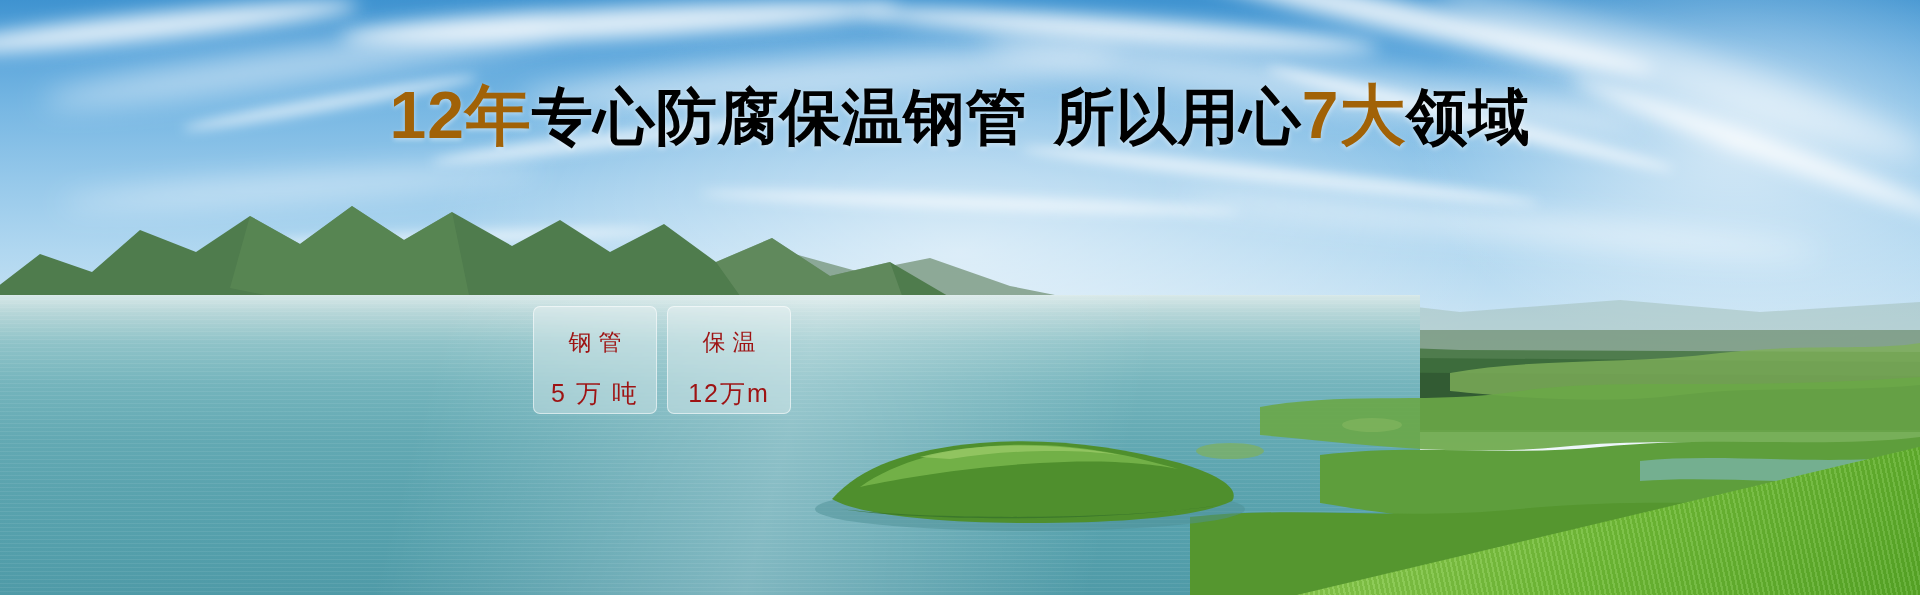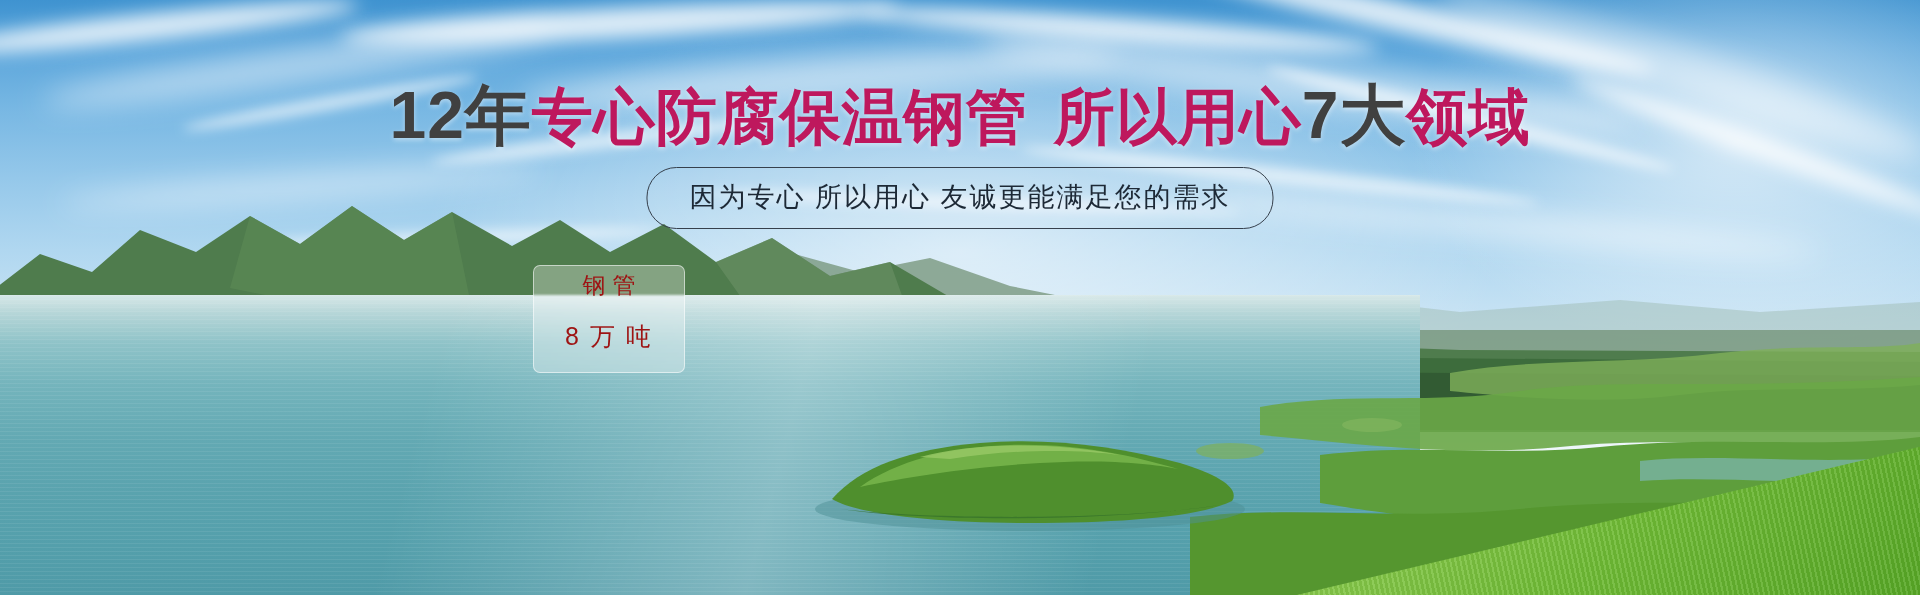--- a/index.html
+++ b/index.html
@@ -100,22 +100,22 @@
   .headline {
     position:absolute; top:82px; left:0; width:100%;
     text-align:center;
     font-size:61px;
     font-weight:bold;
     letter-spacing:1px;
     line-height:1;
     white-space:nowrap;
     text-shadow:0 2px 5px rgba(255,255,255,.45);
   }
-  .hl-red { color:#404040; font-size:66px; }
-  .hl-dark { color:#be185d; }
+  .hl-red { color:#a16207; font-size:66px; }
+  .hl-dark { color:#000000; }
   .hl-gap { display:inline-block; width:26px; }
 
   
   .subtitle-pill {
     position:absolute; top:167px; left:50%; transform:translateX(-50%);
     padding:11px 42px 13px;
     border:1.6px solid #36404c;
     border-radius:30px;
     font-size:27px;
     color:#1d2936;
@@ -124,28 +124,29 @@
     background:rgba(255,255,255,.04);
   }
 
   
   .cards {
     position:absolute; top:265px; left:533px;
     display:flex;
     gap:10px;
   }
   .card {
-    width:152px; height:108px;
+    width:124px; height:108px;
     border-radius:7px;
     background:rgba(255,255,255,.30);
     border:1px solid rgba(255,255,255,.55);
     display:flex; flex-direction:column;
     align-items:center;
-    padding-top:8px;
+    padding-top:24px;
     backdrop-filter:blur(1px);
+    margin-top:41px;
   }
   .card-title {
     font-size:23px;
     color:#9e1313;
     letter-spacing:7px;
     text-indent:7px;
     font-weight:normal;
     line-height:1;
   }
   .card-value {
@@ -240,28 +241,29 @@
                C170,54 106,64 60,74 Z" fill="#76b44a" opacity=".9"></path>
       <path d="M120,44 C170,30 250,28 320,42 C280,36 210,36 150,46 Z" fill="#96c865" opacity=".85"></path>
       <path d="M40,96 C120,108 300,110 420,92 C340,106 140,108 40,96 Z" fill="#36722a" opacity=".8"></path>
     </svg>
   </div>
 
   <div class="headline">
     <span class="hl-red">12</span><span class="hl-red">年</span><span class="hl-dark">专心防腐保温钢管</span><span class="hl-gap"></span><span class="hl-dark">所以用心</span><span class="hl-red">7</span><span class="hl-red">大</span><span class="hl-dark">领域</span>
   </div>
 
-  <div class="subtitle-pill">
-    <span>因为专心 所以用心  友诚更能满足您的需求</span>
-  </div>
 
   <div class="cards">
 
     <div class="card">
       <div class="card-title">钢管</div>
-      <div class="card-value"><span>8 万 吨</span></div>
+      <div class="card-value"><span>5 万 吨</span></div>
     </div>
 
 
+    <div class="card">
+      <div class="card-title">保温</div>
+      <div class="card-value"><span>12万m</span></div>
+    </div>
 
   </div>
 
 </div>
 
 </body></html>

